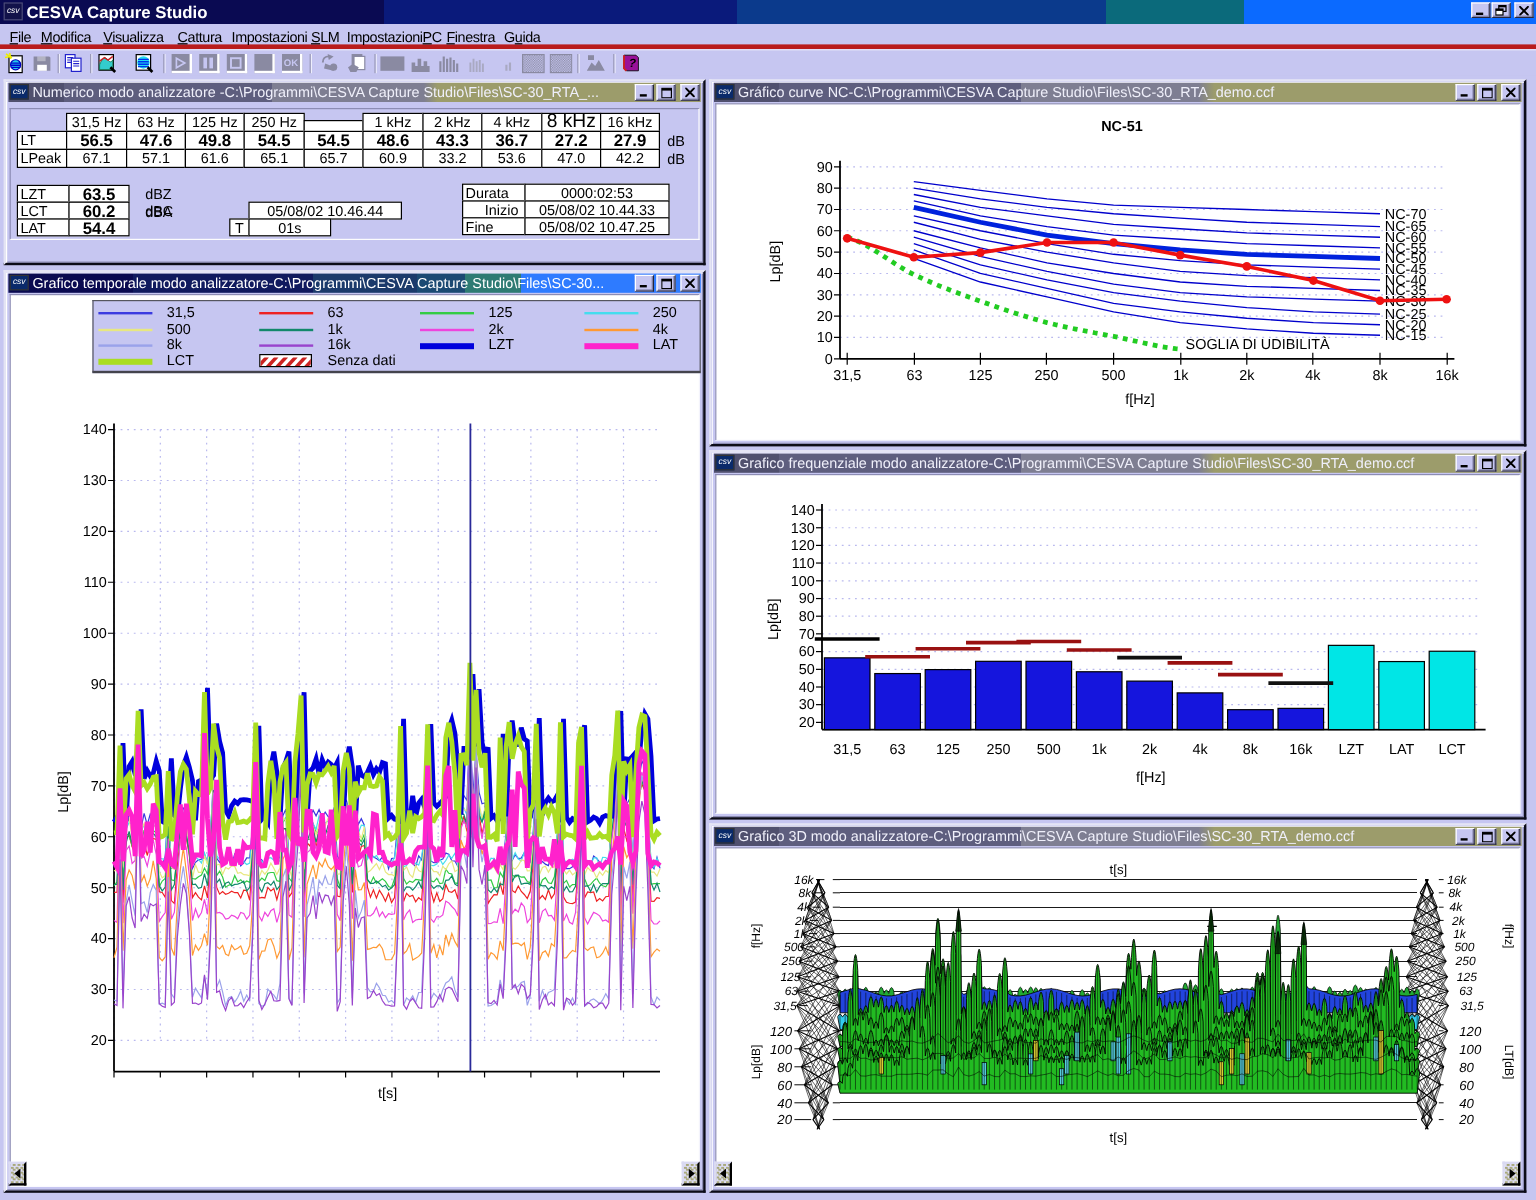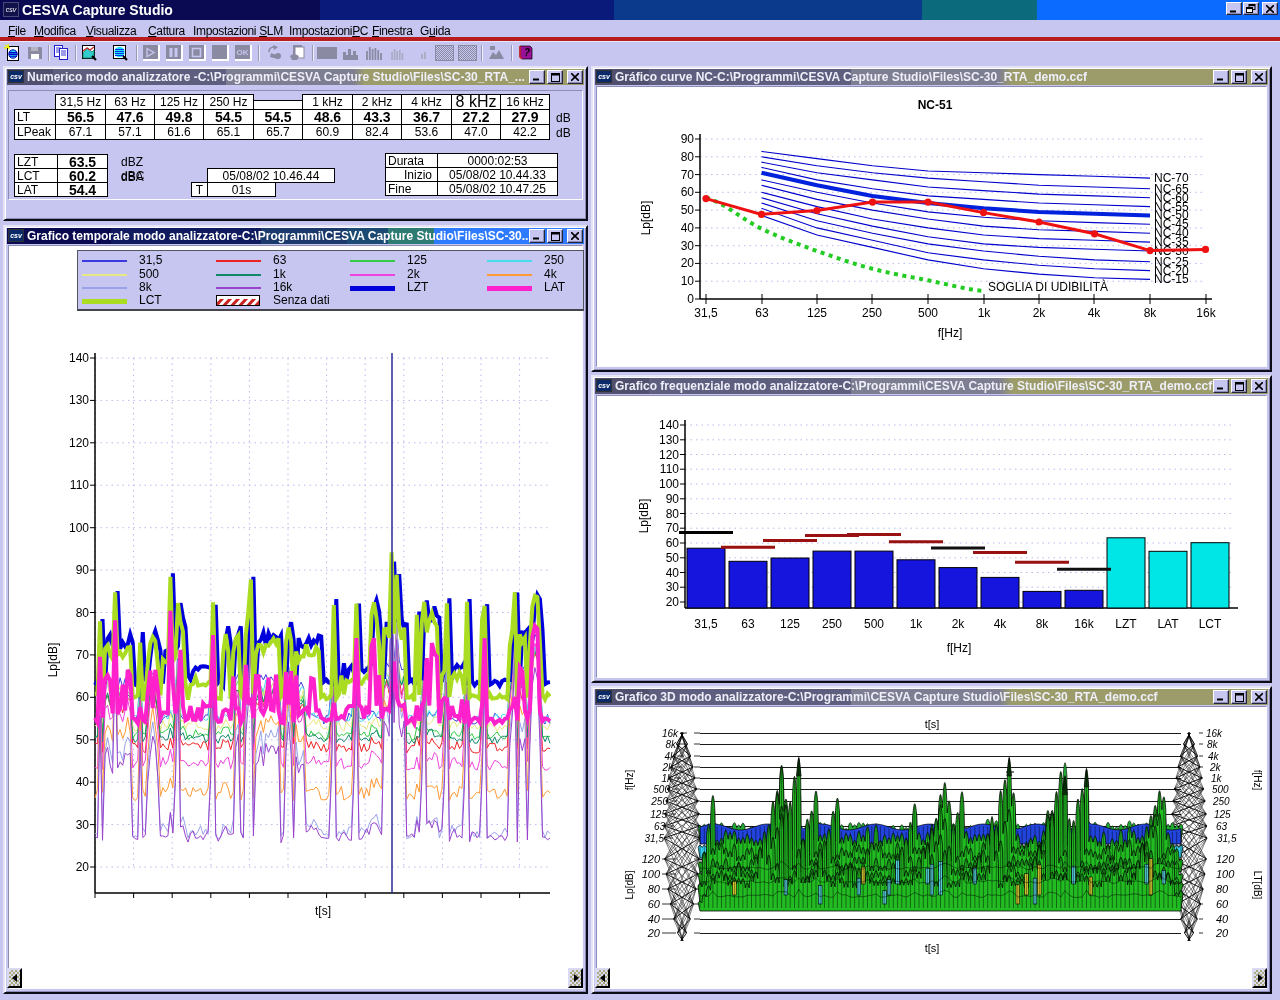--- a/index.html
+++ b/index.html
@@ -5,21 +5,21 @@
  font-family:"Liberation Sans",sans-serif;-webkit-font-smoothing:none}
 .titlebar{position:absolute;left:0;top:0;width:1280px;height:20px;
  background:linear-gradient(90deg,#0a0a52 0,#0a0a52 25%,#0a1a7b 25%,#0a1a7b 48%,#0b3a8c 48%,#0b3a8c 72%,#0b6a7b 72%,#0b6a7b 81%,#0b6aff 81%,#0b6aff 100%);}
 .titlebar .txt{position:absolute;left:22px;top:2px;color:#fff;font-weight:bold;font-size:14px}
 .menubar{position:absolute;left:0;top:20px;width:1280px;height:21px;background:#c6c6f1;border-bottom:4px solid #b91c1c}
 .menubar span{position:absolute;top:4px;font-size:12px;letter-spacing:-0.35px;color:#000}
 .toolbar{position:absolute;left:0;top:41px;width:1280px;height:22px;background:#c6c6f1;border-top:1px solid #e6e6fa;}
 .mdi{position:absolute;left:0;top:63px;width:1280px;height:937px;background:#c6c6f1}
 .win{position:absolute;background:#c6c6f1;border:2px solid;border-color:#e4e4f4 #0c0c18 #0c0c18 #e4e4f4;
  box-shadow:inset 1px 1px 0 #ffffff,inset -1px -1px 0 #8c8cb4}
-.tb{position:absolute;left:2px;top:1px;right:2px;height:16px;color:#fff;font-weight:bold;font-size:12px;
+.tb{position:absolute;left:2px;top:1px;right:2px;height:16px;color:#fff;font-weight:normal;font-size:12px;
  white-space:nowrap;overflow:hidden}
 .tb.active{background:linear-gradient(90deg,#0a0a50 0,#0a0a50 18%,#101a5e 18%,#101a5e 44%,#1b3a6b 44%,#1b3a6b 59%,#1b4a73 59%,#1b4a73 66%,#2e7b73 66%,#2e7b73 74%,#2e7bff 74%,#2e7bff 100%)}
 .tb.inactive{background:linear-gradient(90deg,#50506e 0,#50506e 8%,#5e5e7e 8%,#5e5e7e 38%,#7e7e92 38%,#7e7e92 60%,#9c9c6b 62%,#9c9c6b 100%);color:#efeffa}
 .tb .ttxt{position:absolute;left:20px;top:1px}
 .tb .ico{position:absolute;left:1px;top:1px;width:16px;height:13px;background:#0a2a6a;border:1px solid #333;
  color:#fff;font-size:7px;text-align:center;line-height:12px;font-style:italic}
 .btns{position:absolute;top:1px;right:1px;display:flex;gap:2px}
 .wbtn{width:16px;height:14px;background:#c6c6f1;border:1px solid;border-color:#fff #26263a #26263a #fff;
  box-shadow:inset -1px -1px 0 #8c8cb4;position:relative;font-size:9px;font-weight:bold;color:#000;
  display:flex;align-items:center;justify-content:center;font-family:"Liberation Sans",sans-serif}
@@ -232,21 +232,21 @@
       <div class="cell cc" style="left:100px;top:56px;width:50px;height:16px;font-size:12px;padding-left:0px">57.1</div>
       <div class="cell cc" style="left:149px;top:41px;width:50px;height:16px;font-size:14px;font-weight:bold;padding-left:0px">49.8</div>
       <div class="cell cc" style="left:149px;top:56px;width:50px;height:16px;font-size:12px;padding-left:0px">61.6</div>
       <div class="cell cc" style="left:198px;top:41px;width:51px;height:16px;font-size:14px;font-weight:bold;padding-left:0px">54.5</div>
       <div class="cell cc" style="left:198px;top:56px;width:51px;height:16px;font-size:12px;padding-left:0px">65.1</div>
       <div class="cell cc" style="left:248px;top:41px;width:50px;height:16px;font-size:14px;font-weight:bold;padding-left:0px">54.5</div>
       <div class="cell cc" style="left:248px;top:56px;width:50px;height:16px;font-size:12px;padding-left:0px">65.7</div>
       <div class="cell cc" style="left:297px;top:41px;width:51px;height:16px;font-size:14px;font-weight:bold;padding-left:0px">48.6</div>
       <div class="cell cc" style="left:297px;top:56px;width:51px;height:16px;font-size:12px;padding-left:0px">60.9</div>
       <div class="cell cc" style="left:347px;top:41px;width:50px;height:16px;font-size:14px;font-weight:bold;padding-left:0px">43.3</div>
-      <div class="cell cc" style="left:347px;top:56px;width:50px;height:16px;font-size:12px;padding-left:0px">82.4</div>
+      <div class="cell cc" style="left:347px;top:56px;width:50px;height:16px;font-size:12px;padding-left:0px">33.2</div>
       <div class="cell cc" style="left:396px;top:41px;width:51px;height:16px;font-size:14px;font-weight:bold;padding-left:0px">36.7</div>
       <div class="cell cc" style="left:396px;top:56px;width:51px;height:16px;font-size:12px;padding-left:0px">53.6</div>
       <div class="cell cc" style="left:446px;top:41px;width:50px;height:16px;font-size:14px;font-weight:bold;padding-left:0px">27.2</div>
       <div class="cell cc" style="left:446px;top:56px;width:50px;height:16px;font-size:12px;padding-left:0px">47.0</div>
       <div class="cell cc" style="left:495px;top:41px;width:50px;height:16px;font-size:14px;font-weight:bold;padding-left:0px">27.9</div>
       <div class="cell cc" style="left:495px;top:56px;width:50px;height:16px;font-size:12px;padding-left:0px">42.2</div>
       <div style="position:absolute;left:551px;top:43px;font-size:12px">dB</div>
       <div style="position:absolute;left:551px;top:58px;font-size:12px">dB</div>
       <div class="cell " style="left:9px;top:86px;width:44px;height:15px;font-size:12px;padding-left:2px">LZT</div>
       <div class="cell cc" style="left:52px;top:86px;width:51px;height:15px;font-size:14px;font-weight:bold;padding-left:0px">63.5</div>

